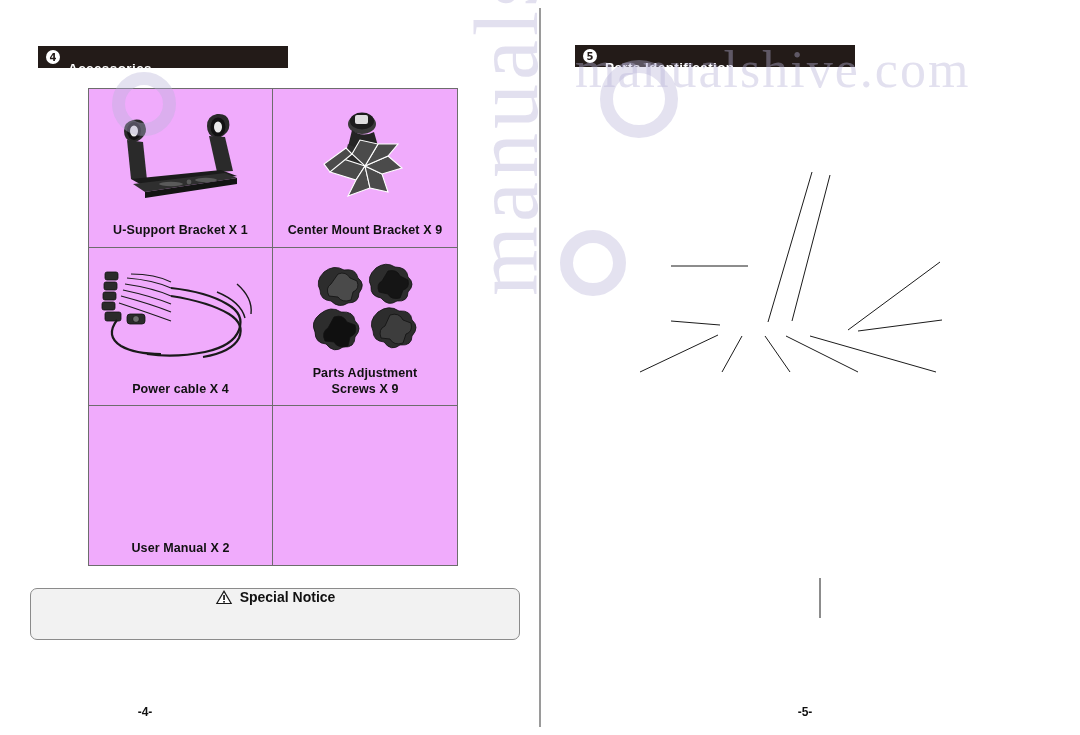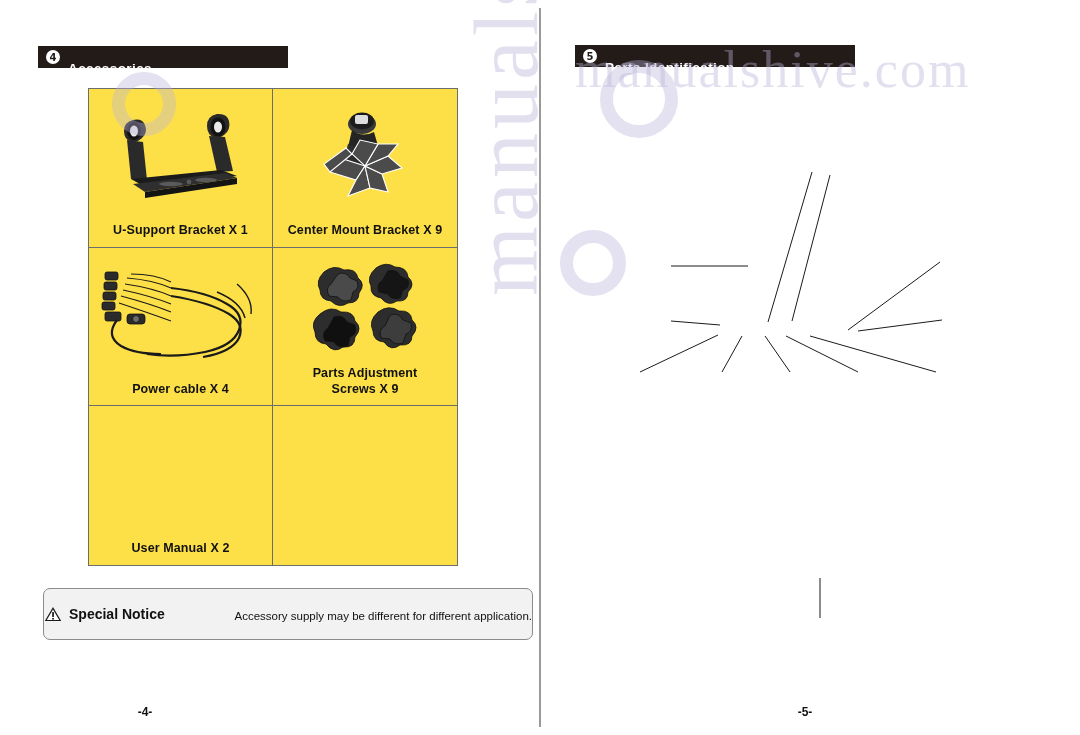--- a/index.html
+++ b/index.html
@@ -62,21 +62,21 @@
   .sec-title { font-size:13.5px; font-weight:bold; letter-spacing:.4px;margin-top:23px; }
 
   
   .acc-table {
     position:absolute; left:88px; top:88px;
     width:370px; height:478px;
     border:1.4px solid #6d6d6d;
     display:grid;
     grid-template-columns:1fr 1fr;
     grid-template-rows:1fr 1fr 1fr;
-    background:#fde047;
+    background:#f0abfc;
     z-index:3;
   }
   .acc-cell {
     position:relative;
     border-right:1.4px solid #6d6d6d;
     border-bottom:1.4px solid #6d6d6d;
     display:flex; flex-direction:column;
     align-items:center; justify-content:flex-end;
     padding-bottom:8px;
   }
@@ -88,24 +88,23 @@
     text-align:center; line-height:1.25;
     letter-spacing:.1px;
   }
 
   
   .notice {
     position:absolute; left:30px; top:588px;
     width:490px; height:52px;
     border:1.2px solid #8b8b8b; border-radius:7px;
     background:#f2f2f2;
-    display:flex; flex-direction:row;
-    align-items:center; justify-content:space-between;
+    display:flex; flex-direction:column;
+    align-items:center; justify-content:flex-start;
     z-index:3;
-    margin-left:13px;
   }
   .notice-head { display:flex; align-items:center; gap:7px; }
   .notice-title { font-size:14px; font-weight:bold; }
   .notice-body { font-size:11.5px; margin-top:3px; }
   .warn-tri { display:block; }
 
   svg { display:block; }
   .leader { position:absolute; left:0; top:0; width:540px; height:735px; z-index:2; pointer-events:none; }
 
   .pagenum {
@@ -254,21 +253,20 @@
       <span class="warn-tri">
         <svg width="18" height="16" viewBox="0 0 18 16">
           <path d="M9 1 L17.2 15 L0.8 15 Z" fill="#1a1a1a"></path>
           <path d="M9 3.4 L15.2 14 L2.8 14 Z" fill="#ffffff"></path>
           <rect x="8.2" y="6" width="1.7" height="5" fill="#1a1a1a"></rect>
           <rect x="8.2" y="12" width="1.7" height="1.6" fill="#1a1a1a"></rect>
         </svg>
       </span>
       <span class="notice-title">Special Notice</span>
     </div>
-    <div class="notice-body">Accessory supply may be different for different application.</div>
   </div>
 
   <div class="pagenum pn-left">
     <span>-4-</span>
   </div>
 </div>
 
 <div class="page page-right">
 
   <div class="sec-header" style="left:35px; top:45px; width:280px;">

